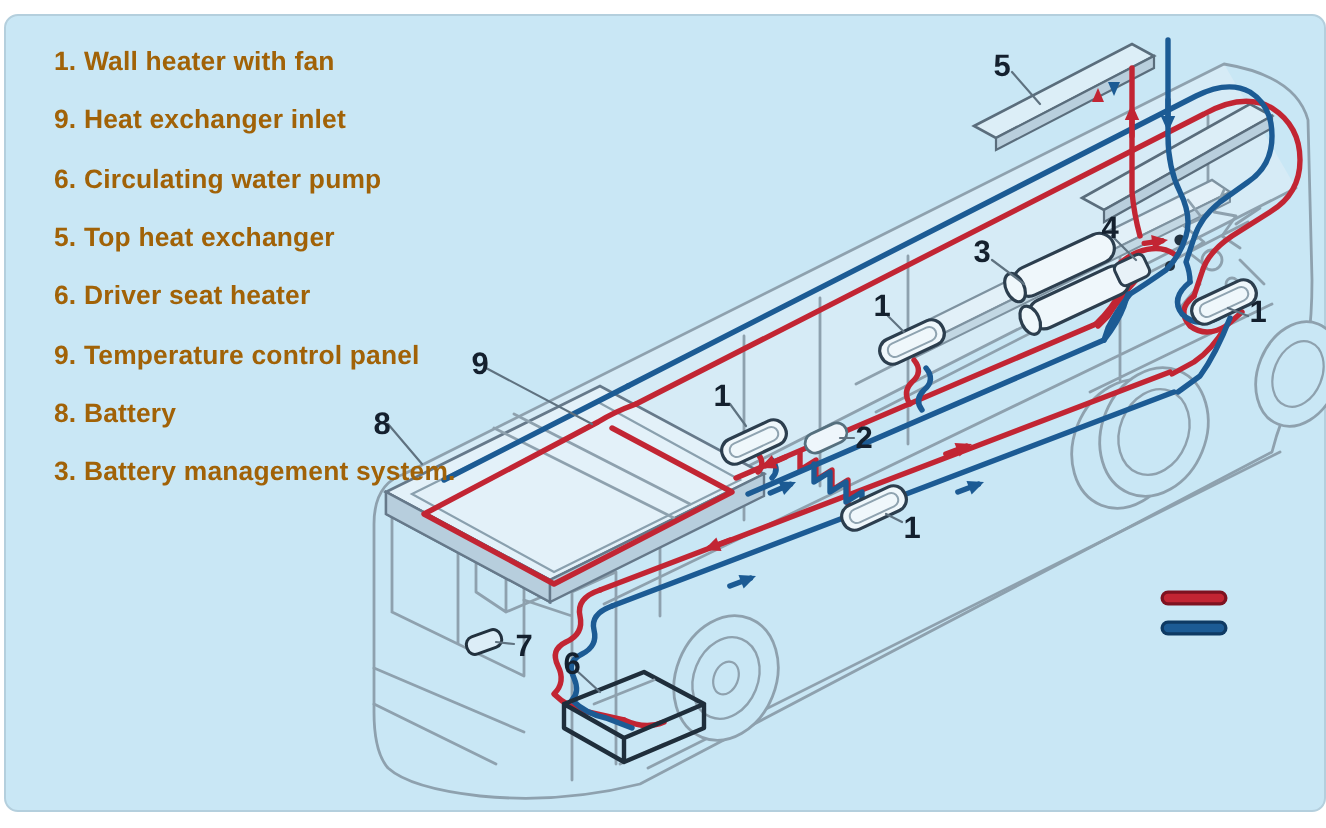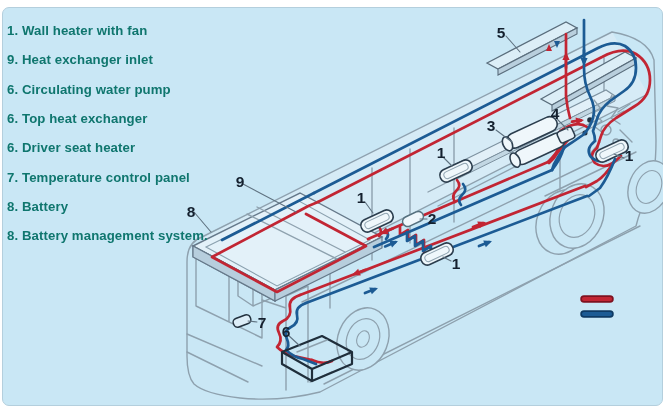--- a/index.html
+++ b/index.html
@@ -3,21 +3,21 @@
 <meta charset="utf-8">
 <style>
   html,body{margin:0;padding:0;background:#ffffff;}
   .stage{position:relative;width:663px;height:414px;background:#ffffff;overflow:hidden;
          font-family:"Liberation Sans",sans-serif;}
   .panel{position:absolute;left:2px;top:7px;width:659px;height:397px;
          background:#c9e7f5;border:1px solid #b4cfdd;border-radius:7px;}
   .diagram-svg{position:absolute;left:0;top:0;width:663px;height:414px;}
   .legend{position:absolute;left:7px;top:16px;margin:0;padding:0;list-style:none;z-index:5;}
   .legend li{height:29.3px;display:flex;align-items:center;
-             font-size:13.2px;font-weight:700;color:#0f766e;letter-spacing:.1px;white-space:nowrap;}
+             font-size:13.2px;font-weight:700;color:#a16207;letter-spacing:.1px;white-space:nowrap;margin-left:20px;}
   
   .ol{stroke:#8ea1ae;stroke-width:1.4;fill:none;stroke-linecap:round;stroke-linejoin:round;}
   .dk{stroke:#2c3e4e;stroke-width:1.6;fill:#eff7fb;stroke-linecap:round;stroke-linejoin:round;}
   .dk2{stroke:#1f2e3b;stroke-width:2.2;fill:none;stroke-linecap:round;stroke-linejoin:round;}
   .hot{stroke:#c22533;stroke-width:2.7;fill:none;stroke-linecap:round;stroke-linejoin:round;}
   .cold{stroke:#1c5b94;stroke-width:2.7;fill:none;stroke-linecap:round;stroke-linejoin:round;}
   .hotf{fill:#c22533;}
   .coldf{fill:#1c5b94;}
   .lead{stroke:#5f7280;stroke-width:1.1;fill:none;stroke-linecap:round;}
   .mark{font-family:"Liberation Sans",sans-serif;font-size:15.5px;font-weight:700;
@@ -26,25 +26,25 @@
 </head>
 <body>
 
 <div class="stage">
   <div class="panel"></div>
 
   <ul class="legend">
     <li>1. Wall heater with fan</li>
     <li>9. Heat exchanger inlet</li>
     <li>6. Circulating water pump</li>
-    <li>6. Top heat exchanger</li>
+    <li>5. Top heat exchanger</li>
     <li>6. Driver seat heater</li>
-    <li>7. Temperature control panel</li>
+    <li>9. Temperature control panel</li>
     <li>8. Battery</li>
-    <li>8. Battery management system.</li>
+    <li>3. Battery management system.</li>
   </ul>
 
   <svg class="diagram-svg" viewBox="0 0 663 414">
 
     <g>
 
       <polygon points="202,238 612,32 648,94 266,288" fill="#d6ebf6" stroke="none"></polygon>
 
       <path class="ol" stroke-width="1.7" d="M187,356 L187,262 Q187,242 202,237 L612,32 Q648,38 654,60
         L656,140 Q656,176 648,194 Q640,210 636,226 L320,392 Q280,402 240,398 Q205,394 194,384 Q187,376 187,356 Z"></path>

